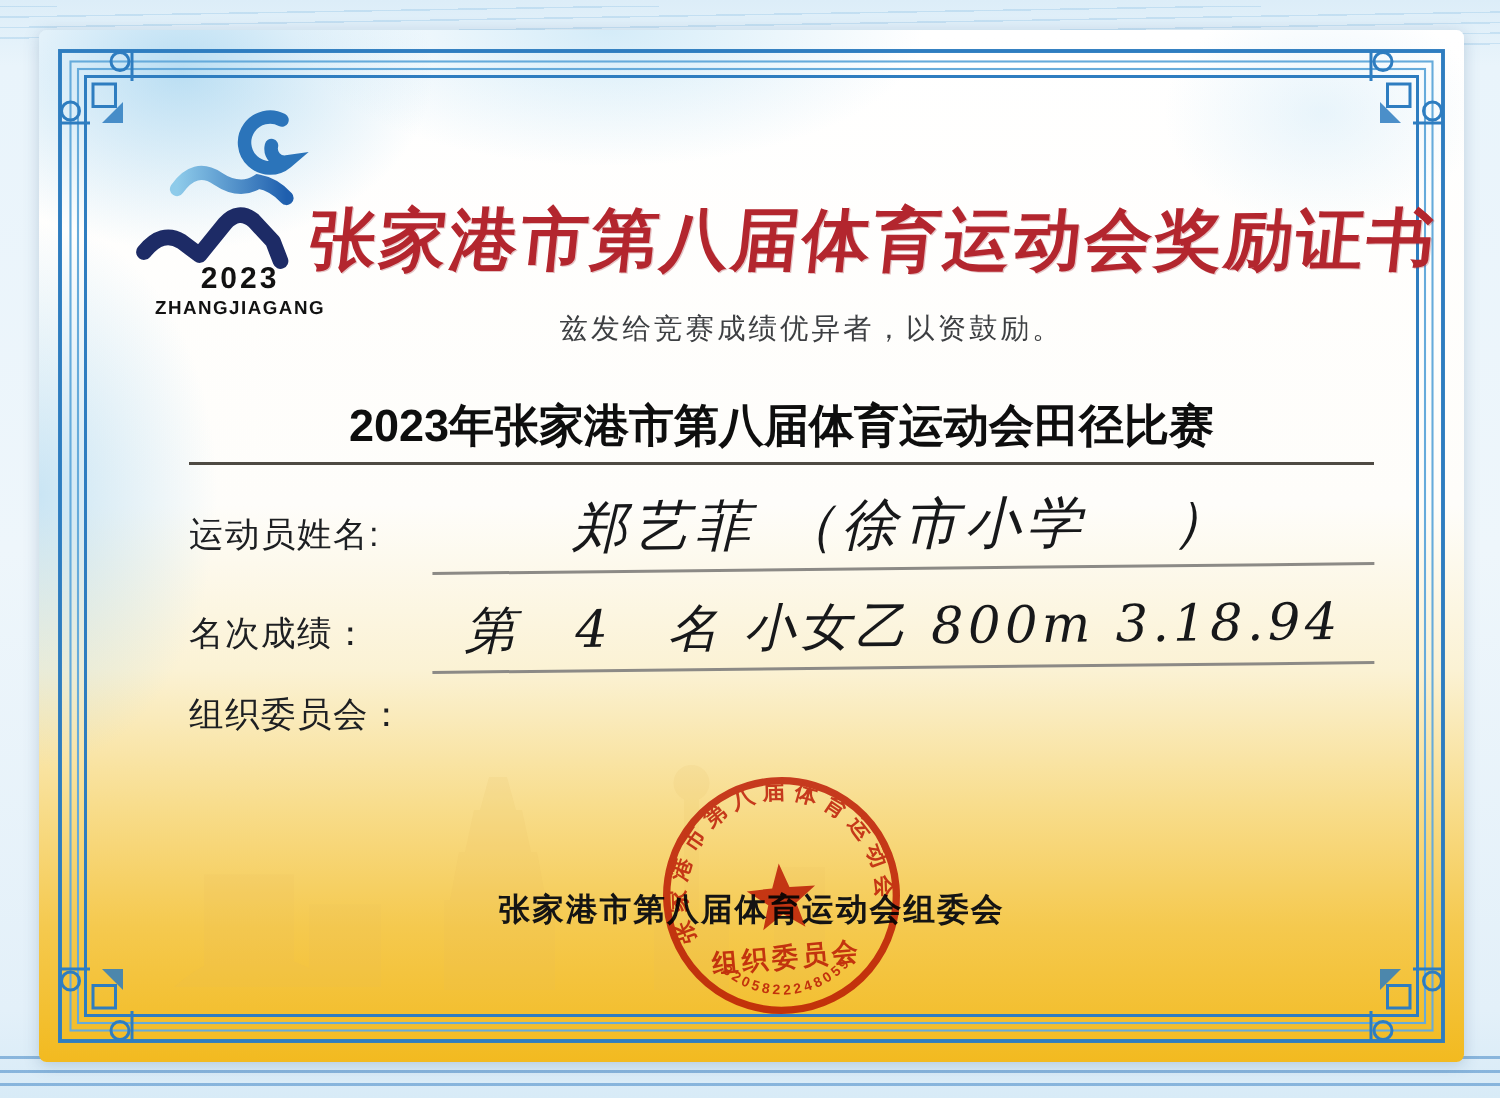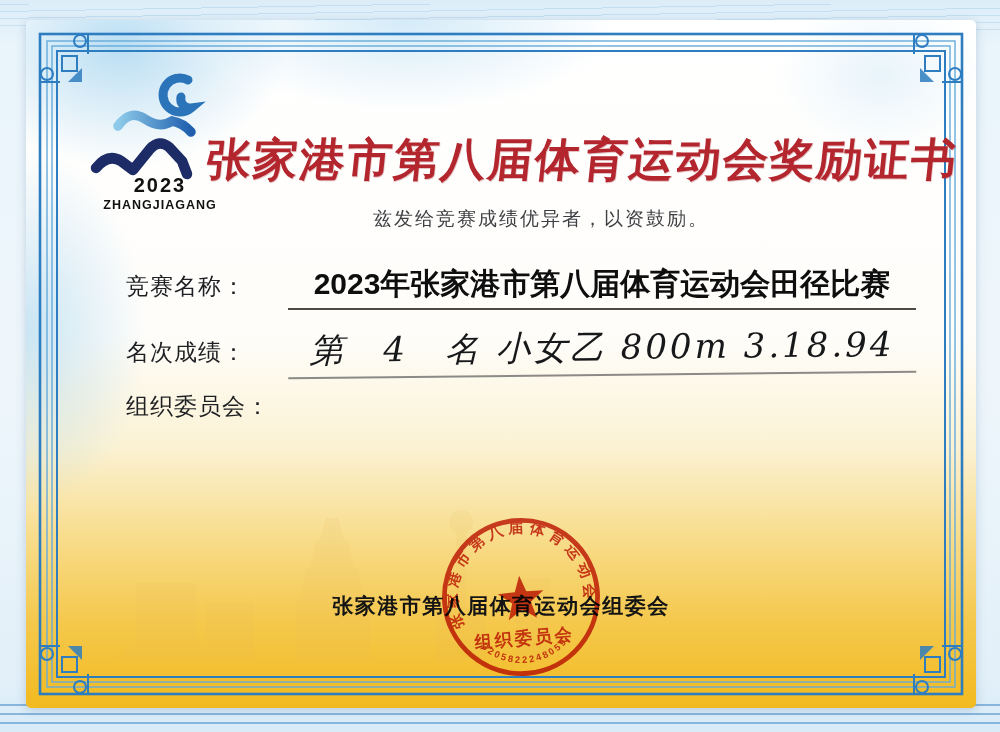--- a/index.html
+++ b/index.html
@@ -149,22 +149,25 @@
       <text x="76" y="130" text-anchor="middle" font-size="20" font-weight="bold" fill="#121212" letter-spacing="2">2023</text>
       <text x="76" y="147" text-anchor="middle" font-size="12.5" font-weight="bold" fill="#121212" letter-spacing="1">ZHANGJIAGANG</text>
     </svg>
 
     <div class="title">张家港市第八届体育运动会奖励证书</div>
 
     <div class="subtitle">兹发给竞赛成绩优异者，以资鼓励。</div>
 
     <div class="fields">
       <div class="field-row row-1">
-        <div class="field-label">竞赛名称：</div>
         <div class="field-value printed">2023年张家港市第八届体育运动会田径比赛</div>
+      </div>
+      <div class="field-row row-2">
+        <div class="field-label">运动员姓名:</div>
+        <div class="field-value handwritten">郑艺菲 （徐市小学　 ）</div>
       </div>
       <div class="field-row row-3">
         <div class="field-label">名次成绩：</div>
         <div class="field-value handwritten handwritten-2">第　4　名 小女乙 800m  3.18.94</div>
       </div>
       <div class="field-row row-4">
         <div class="field-label">组织委员会：</div>
       </div>
     </div>
 

